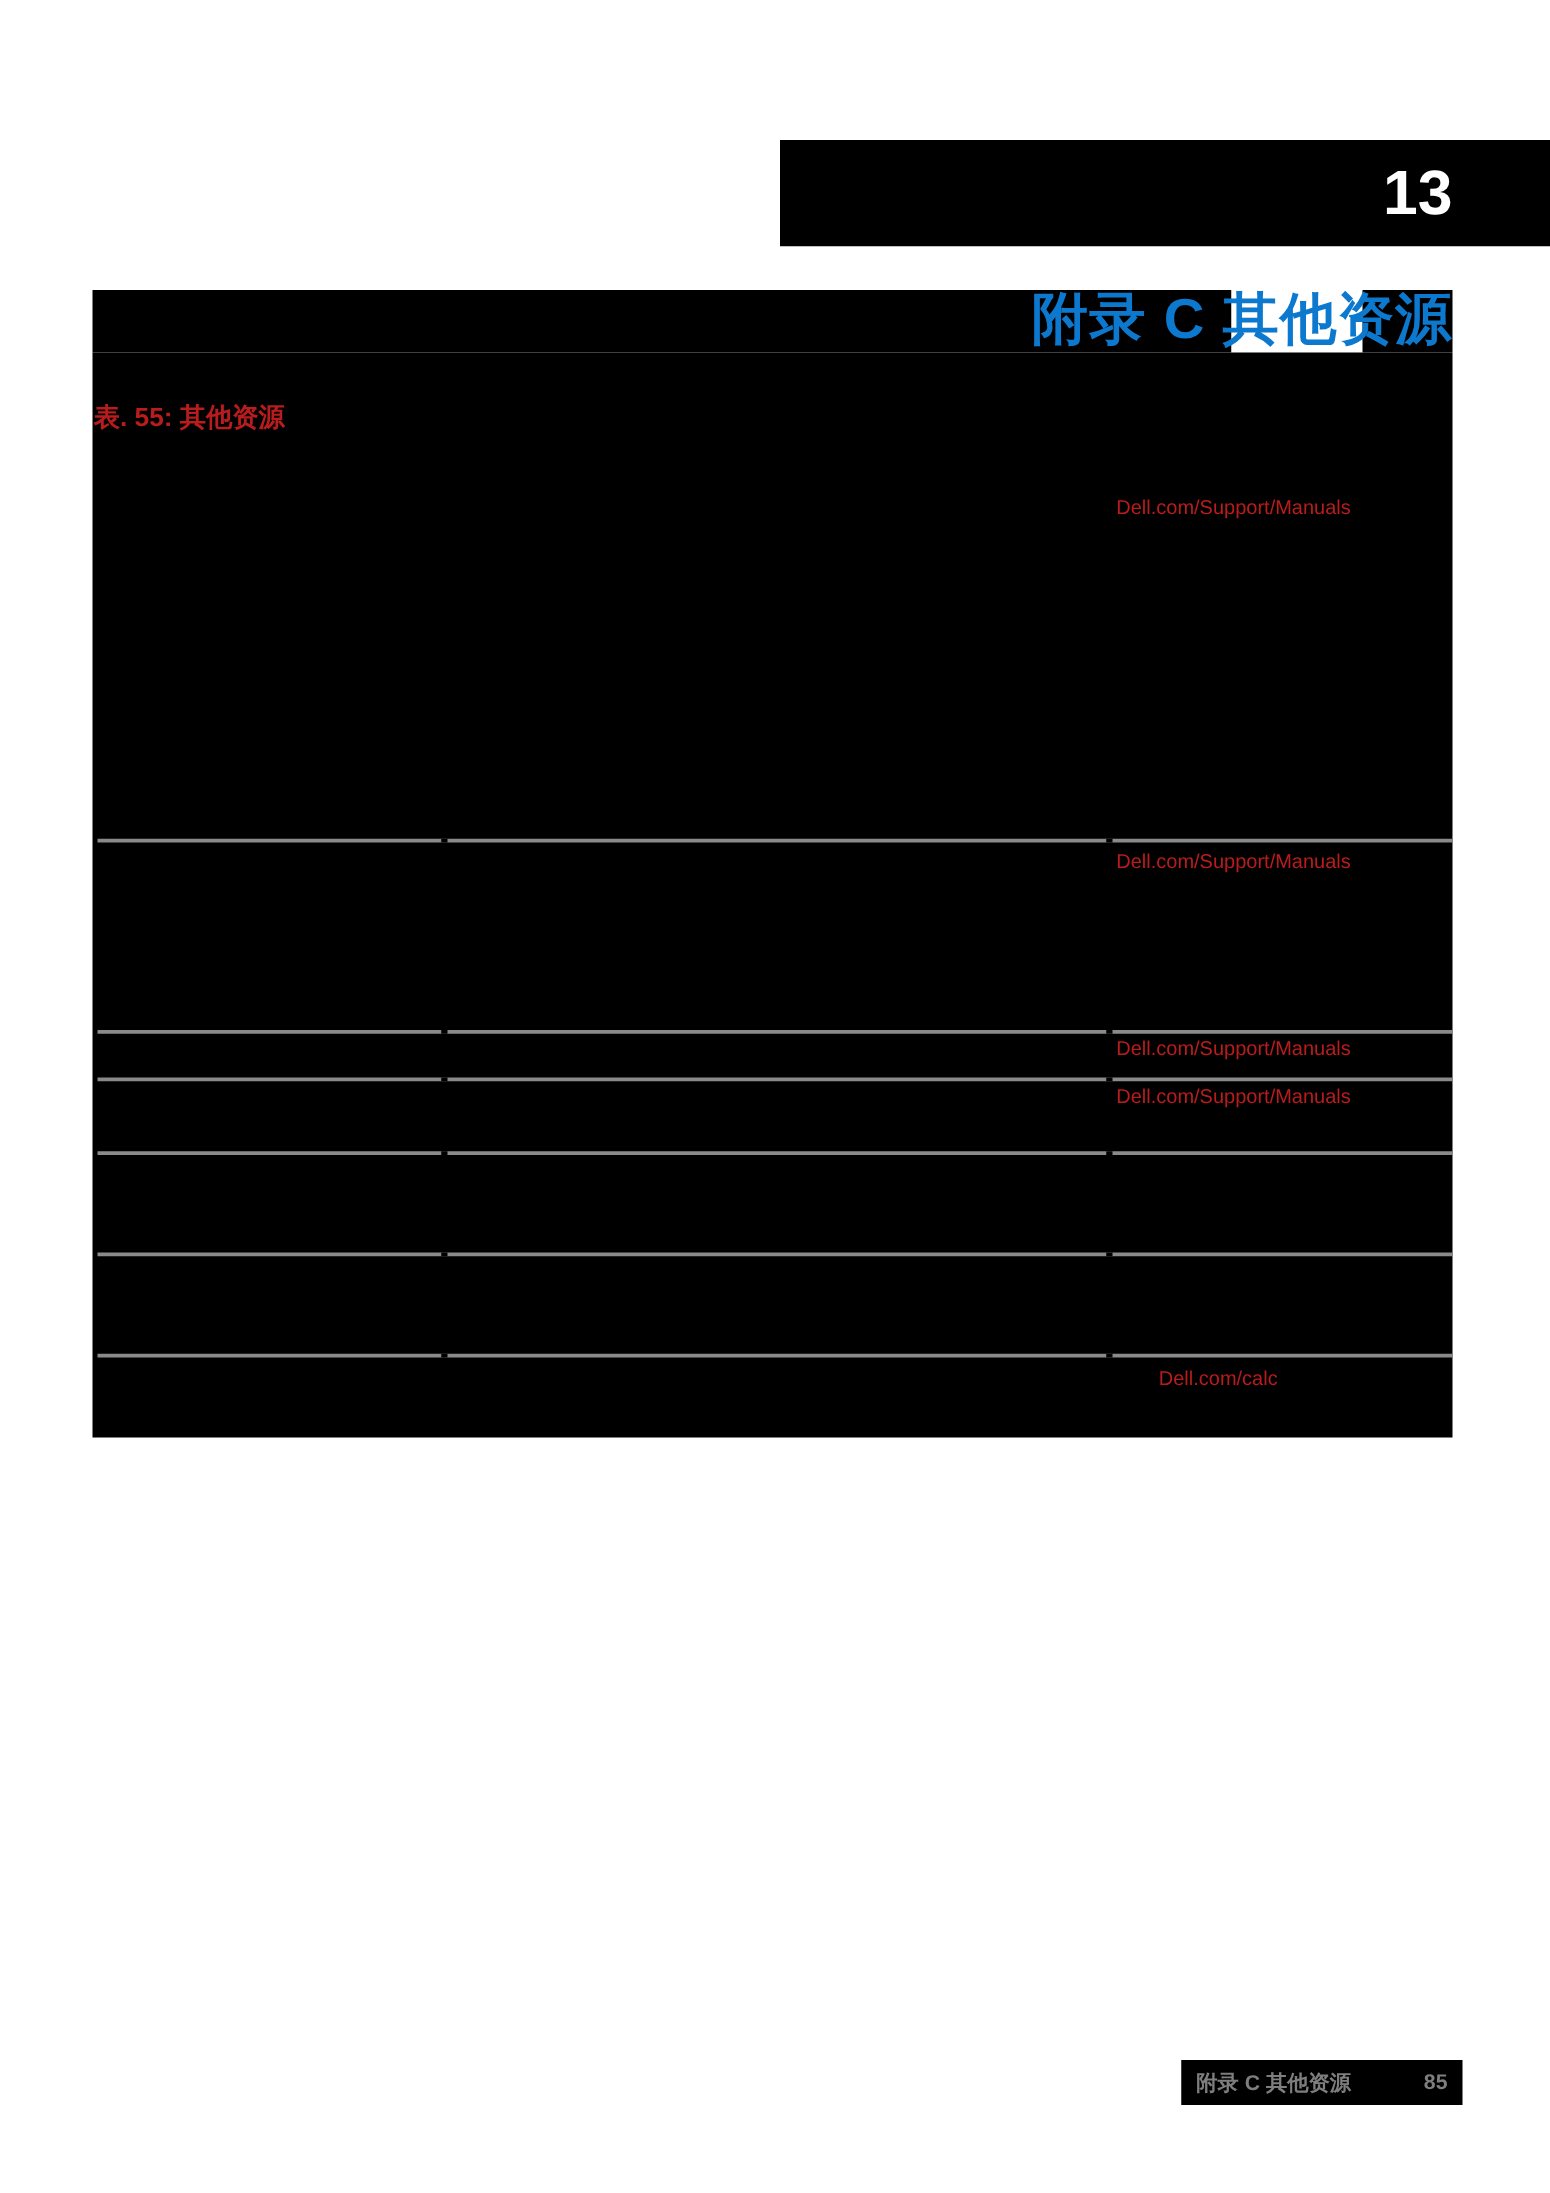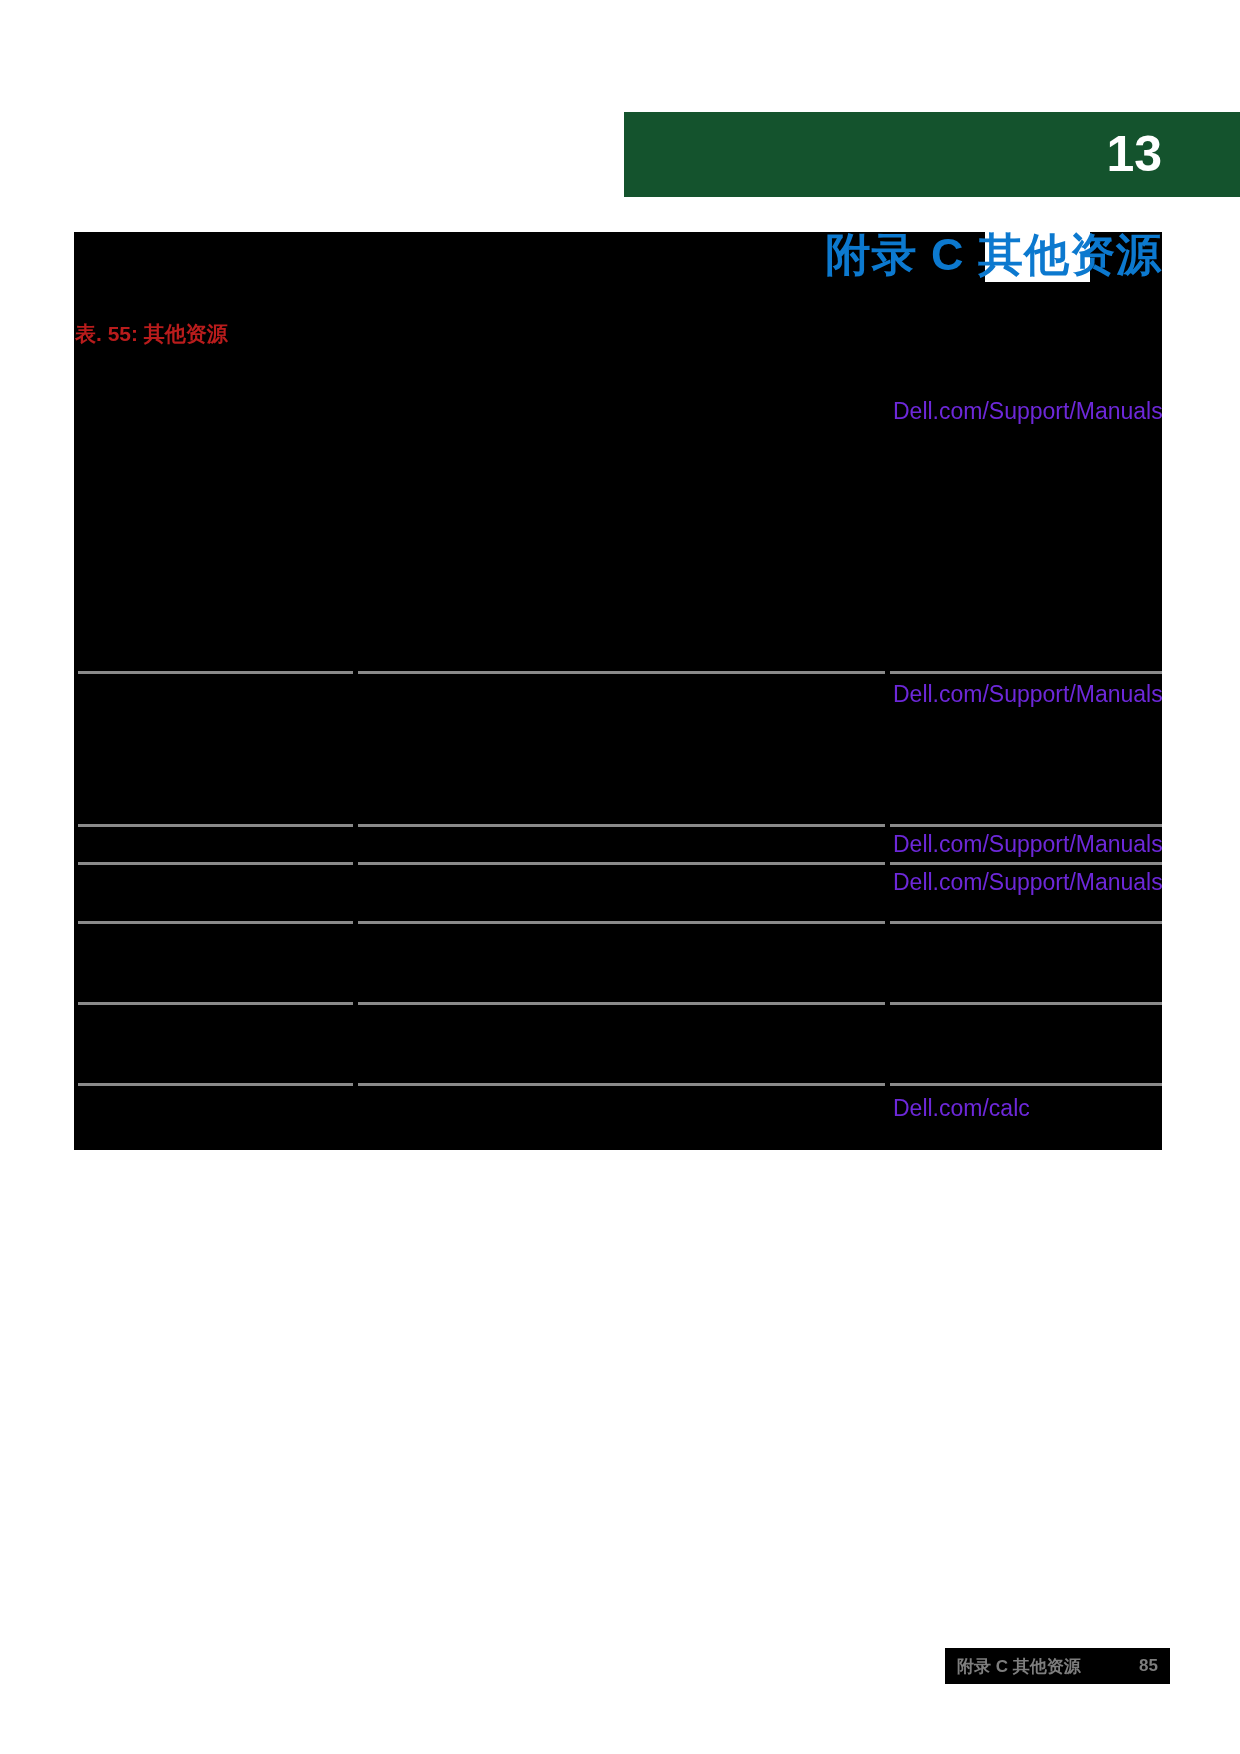--- a/index.html
+++ b/index.html
@@ -6,21 +6,21 @@
   #page{
     position:relative;
     width:1240px;height:1754px;
     background:#ffffff;
     overflow:hidden;
     font-family:"Liberation Sans", sans-serif;
   }
   
   .chapter-bar{
     position:absolute;left:624px;top:112px;width:616px;height:85px;
-    background:#14532d;
+    background:#000000;
     display:flex;align-items:center;justify-content:flex-end;
   }
   .chapter-num{
     color:#ffffff;font-size:50px;font-weight:bold;
     padding-right:78px;line-height:85px;
   }
   
   .blk{position:absolute;background:#000000;}
   .blk-title-band{left:74px;top:232px;width:911px;height:50px;}
   .blk-title-patch{left:1090px;top:232px;width:72px;height:50px;}
@@ -45,25 +45,25 @@
   .h-line .notch{
     position:absolute;top:0;width:5px;height:3px;background:#000000;
   }
   .notch-a{left:275px;}
   .notch-b{left:807px;}
   .hl1{top:671px;} .hl2{top:824px;} .hl3{top:862px;}
   .hl4{top:921px;} .hl5{top:1002px;} .hl6{top:1083px;}
   
   .res-link{
     position:absolute;left:893px;
-    font-size:23px;color:#6d28d9;white-space:nowrap;z-index:5;
+    font-size:16px;color:#b91c1c;white-space:nowrap;z-index:5;
     text-decoration:none;cursor:pointer;
   }
   .lk1{top:398px;} .lk2{top:681px;} .lk3{top:831px;}
-  .lk4{top:869px;} .lk5{top:1095px;}
+  .lk4{top:869px;} .lk5{top:1095px;margin-left:34px;}
   
   .footer-bar{
     position:absolute;left:945px;top:1648px;width:225px;height:36px;
     background:#000000;box-sizing:border-box;
     display:flex;align-items:center;justify-content:space-between;
     padding:0 12px;
   }
   .footer-bar span{
     color:#7e7e7e;font-size:17px;font-weight:bold;white-space:nowrap;
   }

